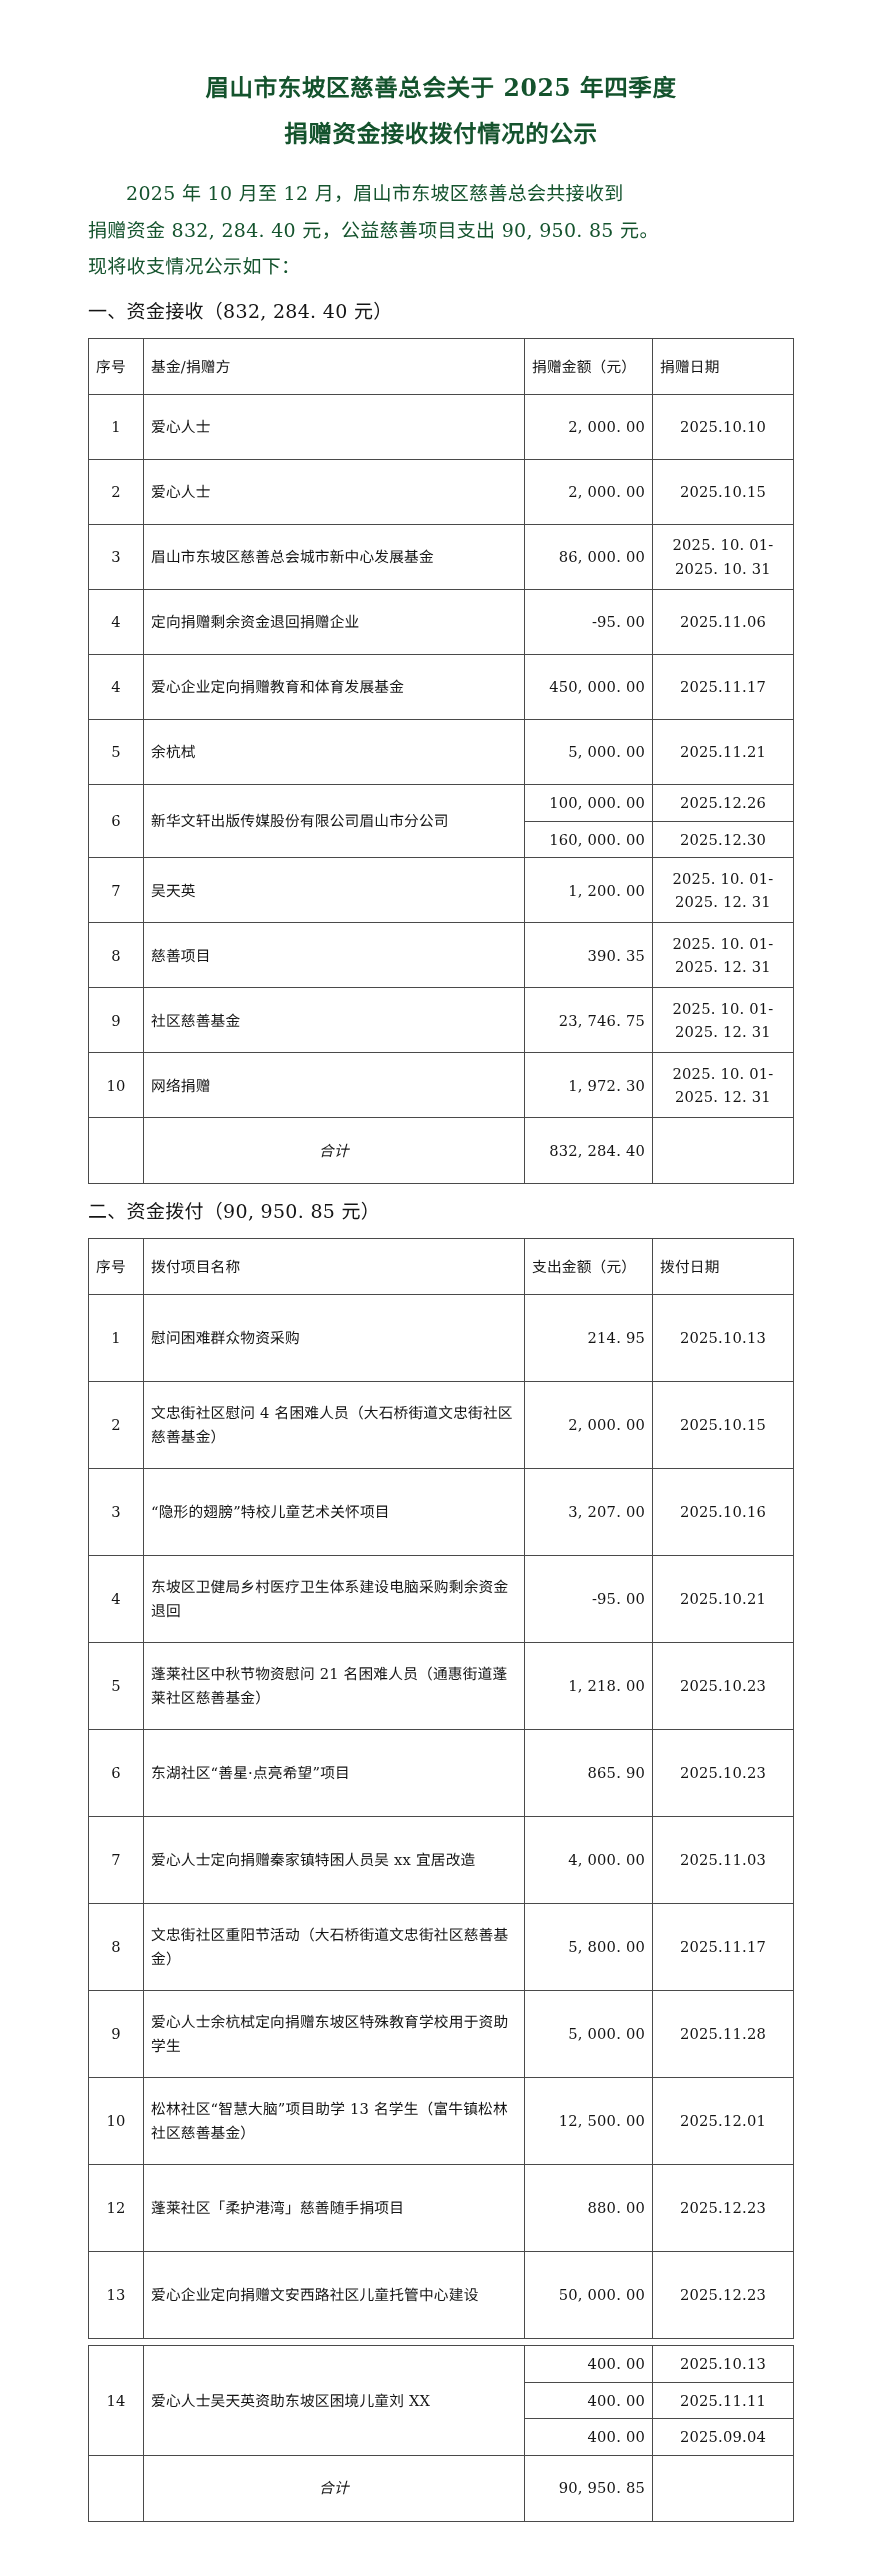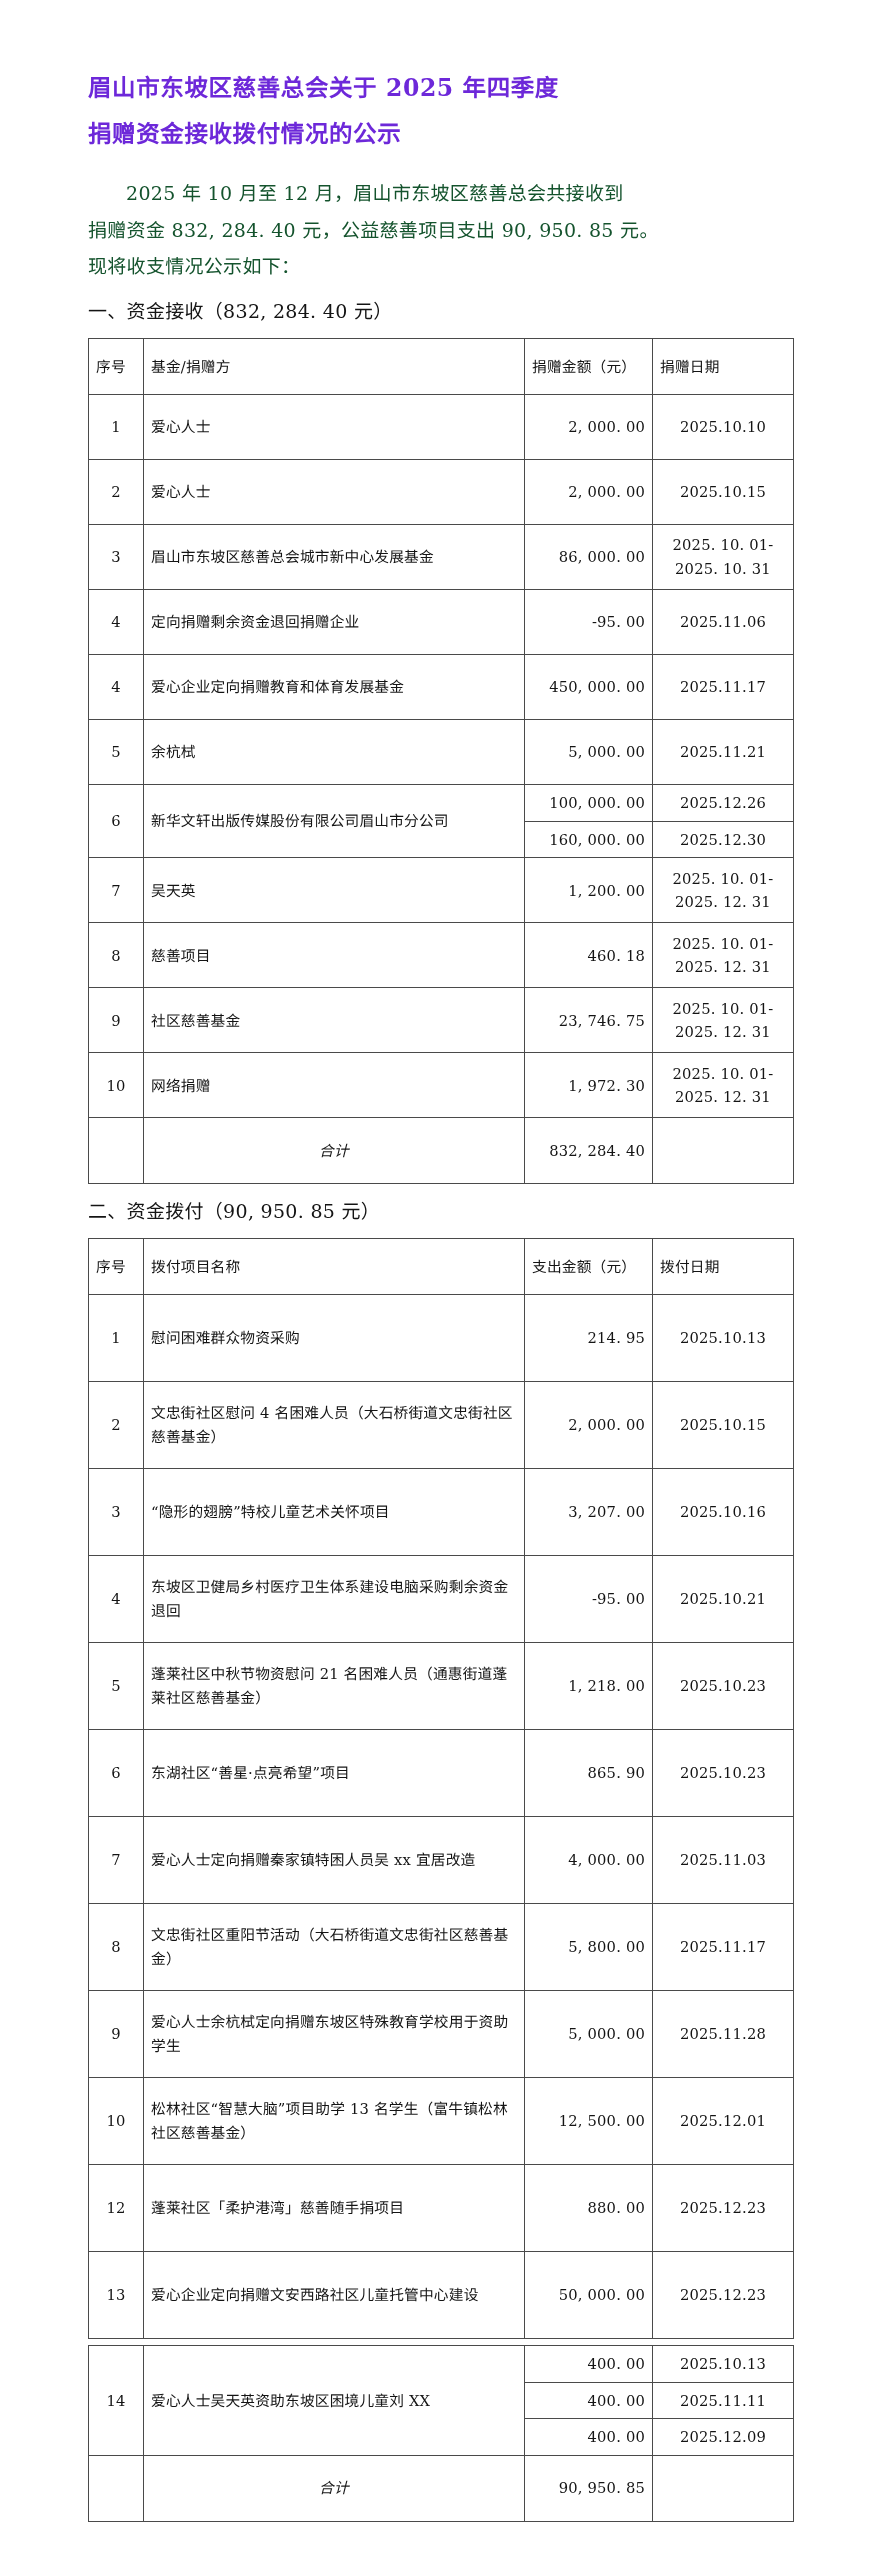--- a/index.html
+++ b/index.html
@@ -25,27 +25,27 @@
   }
   .content {
     width: 706px;
     margin: 0 auto;
     padding-top: 66px;
     box-sizing: border-box;
   }
 
   
   .doc-title {
-    text-align: left;
+    text-align: center;
     font-family: "DejaVu Serif", "Liberation Serif", serif;
     font-weight: bold;
     font-size: 23.5px;
     line-height: 1.95;
     letter-spacing: 0.6px;
-    color: #6d28d9;
+    color: #14532d;
     margin: 0;
   }
   .doc-title .t-line {
     display: block;
     white-space: nowrap;
   }
 
   
   .para {
     font-size: 19px;
@@ -224,21 +224,21 @@
           <td class="name">吴天英</td>
           <td class="amt">1, 200. 00</td>
           <td class="date">
             <span>2025. 10. 01-</span>
             <span class="d2">2025. 12. 31</span>
           </td>
         </tr>
         <tr class="row-tall">
           <td class="idx">8</td>
           <td class="name">慈善项目</td>
-          <td class="amt">460. 18</td>
+          <td class="amt">390. 35</td>
           <td class="date">
             <span>2025. 10. 01-</span>
             <span class="d2">2025. 12. 31</span>
           </td>
         </tr>
         <tr class="row-tall">
           <td class="idx">9</td>
           <td class="name">社区慈善基金</td>
           <td class="amt">23, 746. 75</td>
           <td class="date">
@@ -371,21 +371,21 @@
           <td class="name" rowspan="3">爱心人士吴天英资助东坡区困境儿童刘 XX</td>
           <td class="amt">400. 00</td>
           <td class="date">2025.10.13</td>
         </tr>
         <tr>
           <td class="amt">400. 00</td>
           <td class="date">2025.11.11</td>
         </tr>
         <tr>
           <td class="amt">400. 00</td>
-          <td class="date">2025.12.09</td>
+          <td class="date">2025.09.04</td>
         </tr>
         <tr>
           <td class="idx"></td>
           <td class="total-label">合计</td>
           <td class="amt">90, 950. 85</td>
           <td class="date"></td>
         </tr>
       </tbody>
     </table>
 

